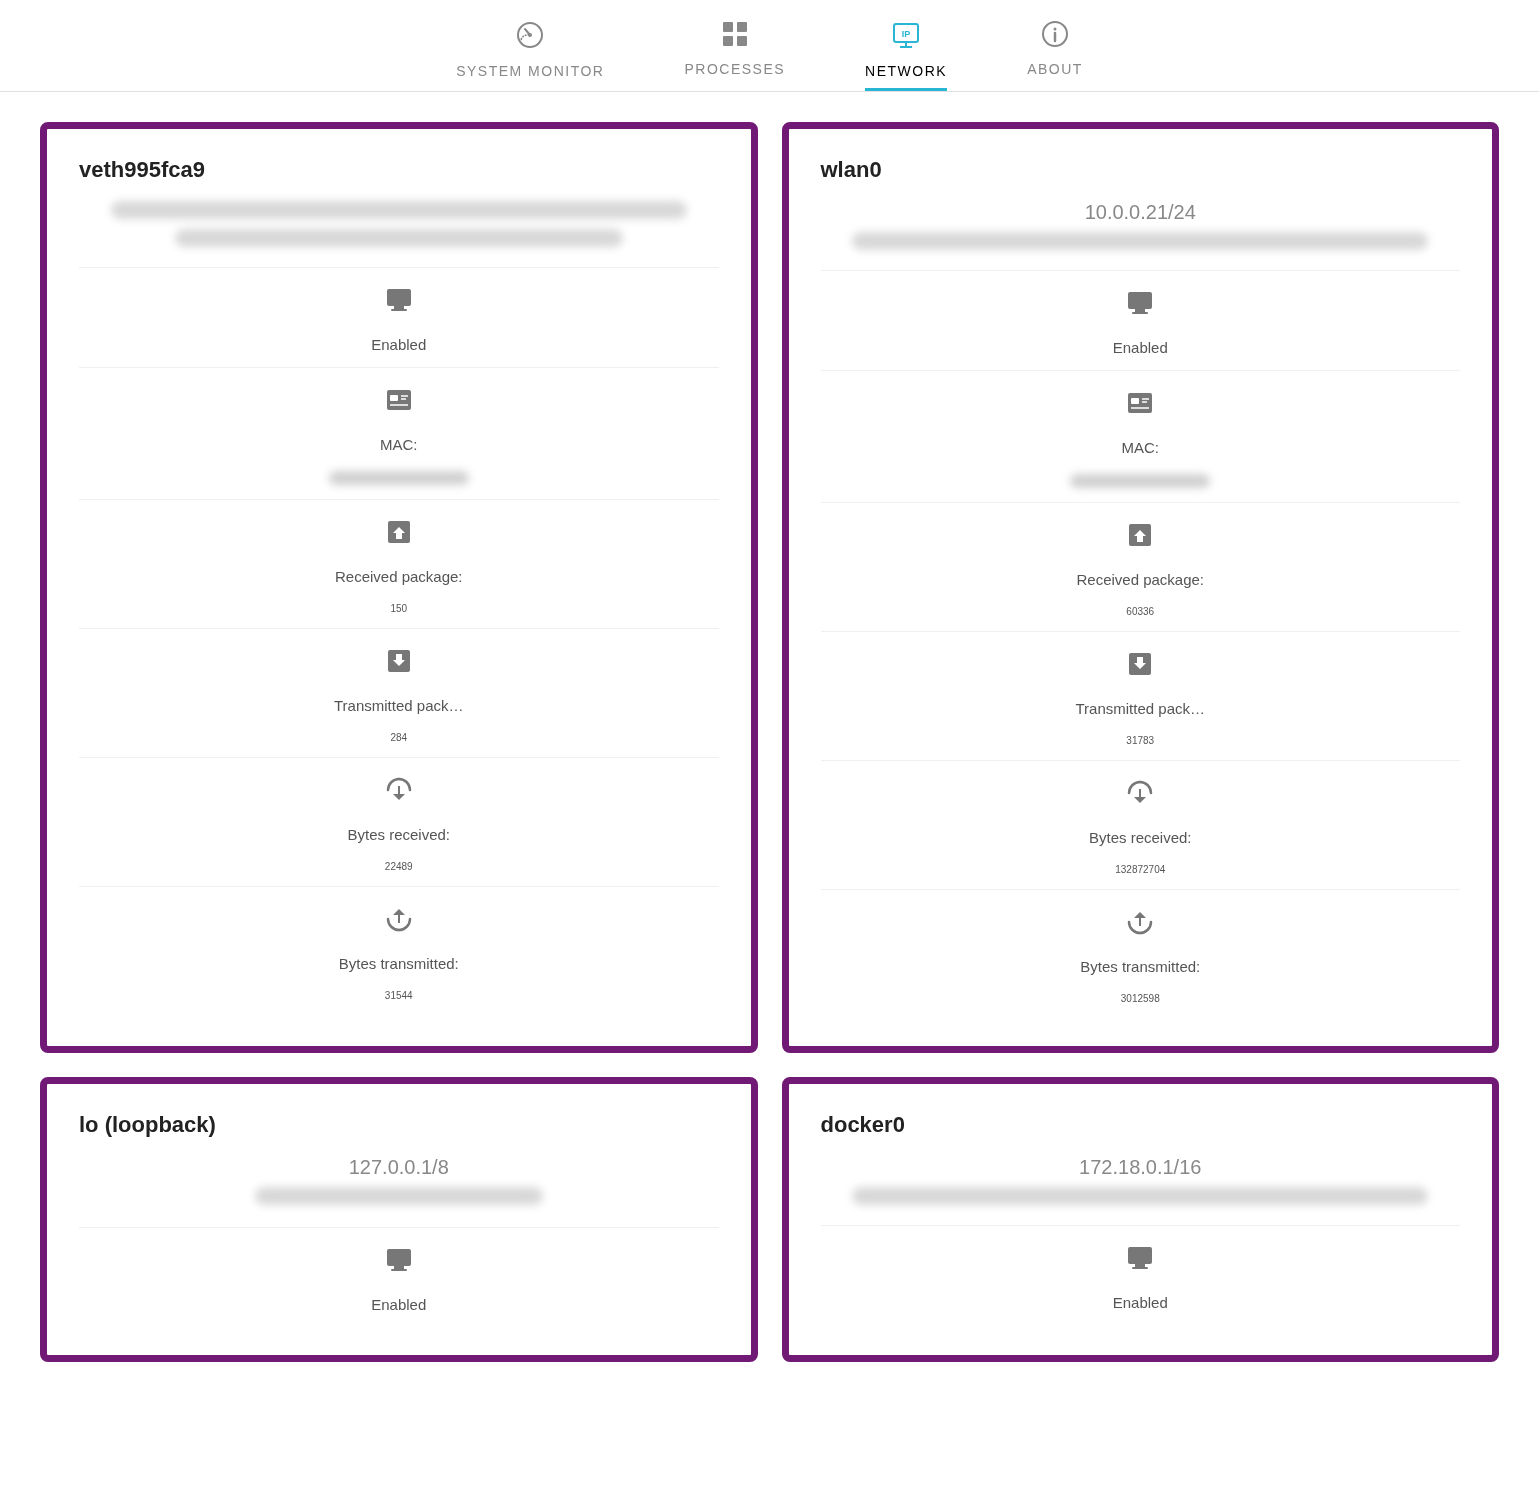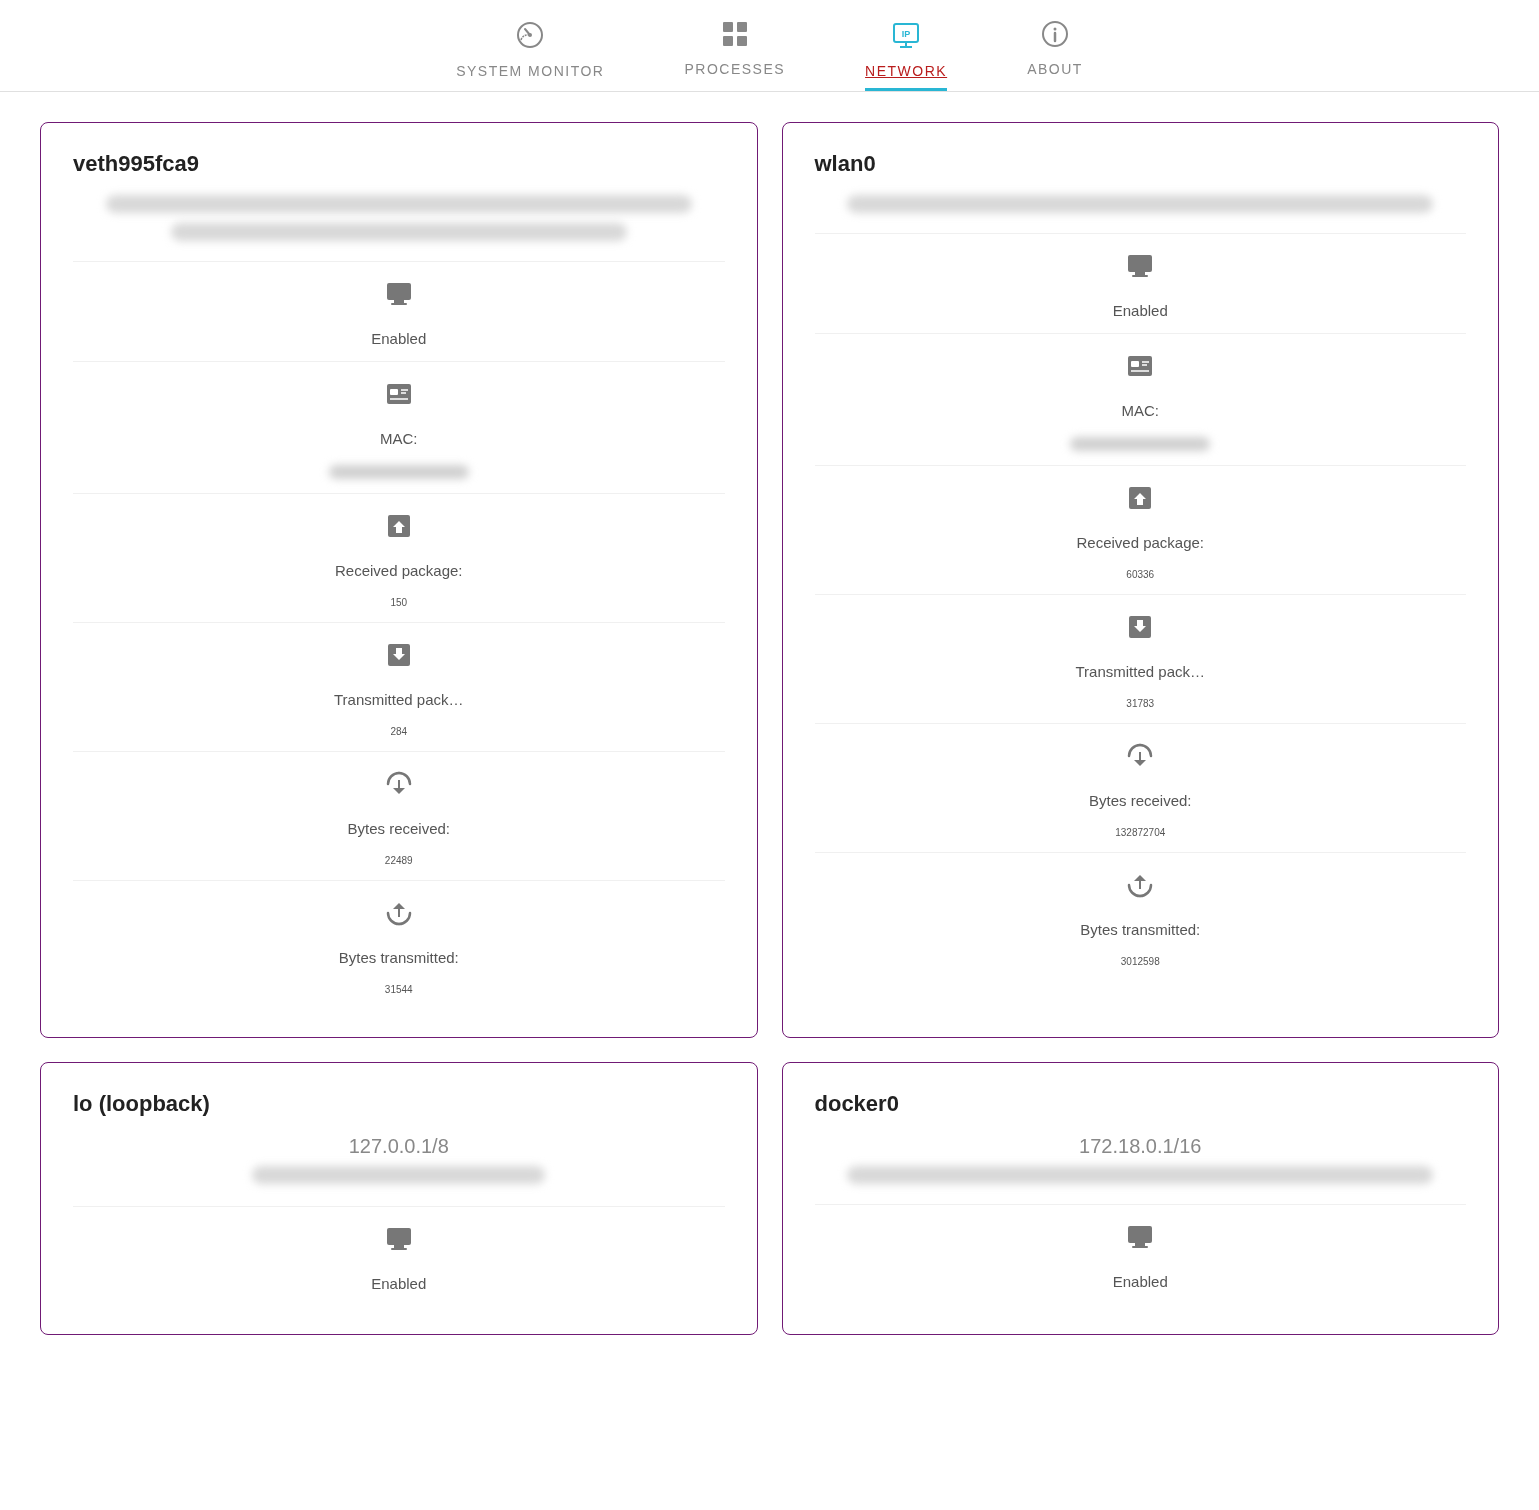--- a/index.html
+++ b/index.html
@@ -36,35 +36,35 @@
     .nav-item .nav-icon {
       font-size: 28px;
       line-height: 1;
     }
     .nav-item .nav-label {
       font-size: 14px;
       font-weight: 500;
       letter-spacing: 1.5px;
       text-transform: uppercase;
     }
-    .nav-item.active .nav-label { color: #b91c1c; text-decoration: underline; }
+    .nav-item.active .nav-label { color: #000000; }
 
     
     .main-content {
       padding: 30px 40px;
     }
 
     .cards-grid {
       display: grid;
       grid-template-columns: 1fr 1fr;
       gap: 24px;
     }
 
     .card {
-      border: 1px solid #701a75;
+      border: 7px solid #701a75;
       border-radius: 8px;
       padding: 28px 32px;
       background: #fff;
     }
 
     .card-title {
       font-size: 22px;
       font-weight: 600;
       color: #222;
       margin-bottom: 18px;
@@ -261,20 +261,21 @@
             <line x1="14" y1="10" x2="14" y2="18" stroke="#777" stroke-width="2"></line>
           </svg>
         </div>
         <span class="row-label">Bytes transmitted:</span>
         <span class="row-value">31544</span>
       </div>
     </div>
 
     <div class="card">
       <div class="card-title">wlan0</div>
+      <div class="ip-address">10.0.0.21/24</div>
       <div class="blurred-bar full"></div>
 
       <div class="info-row">
         <div class="row-icon">
           <svg width="28" height="28" viewBox="0 0 28 28" fill="none">
             <rect x="2" y="3" width="24" height="17" rx="2" fill="#777"></rect>
             <rect x="9" y="20" width="10" height="3" fill="#777"></rect>
             <rect x="6" y="23" width="16" height="2" rx="1" fill="#777"></rect>
           </svg>
         </div>

